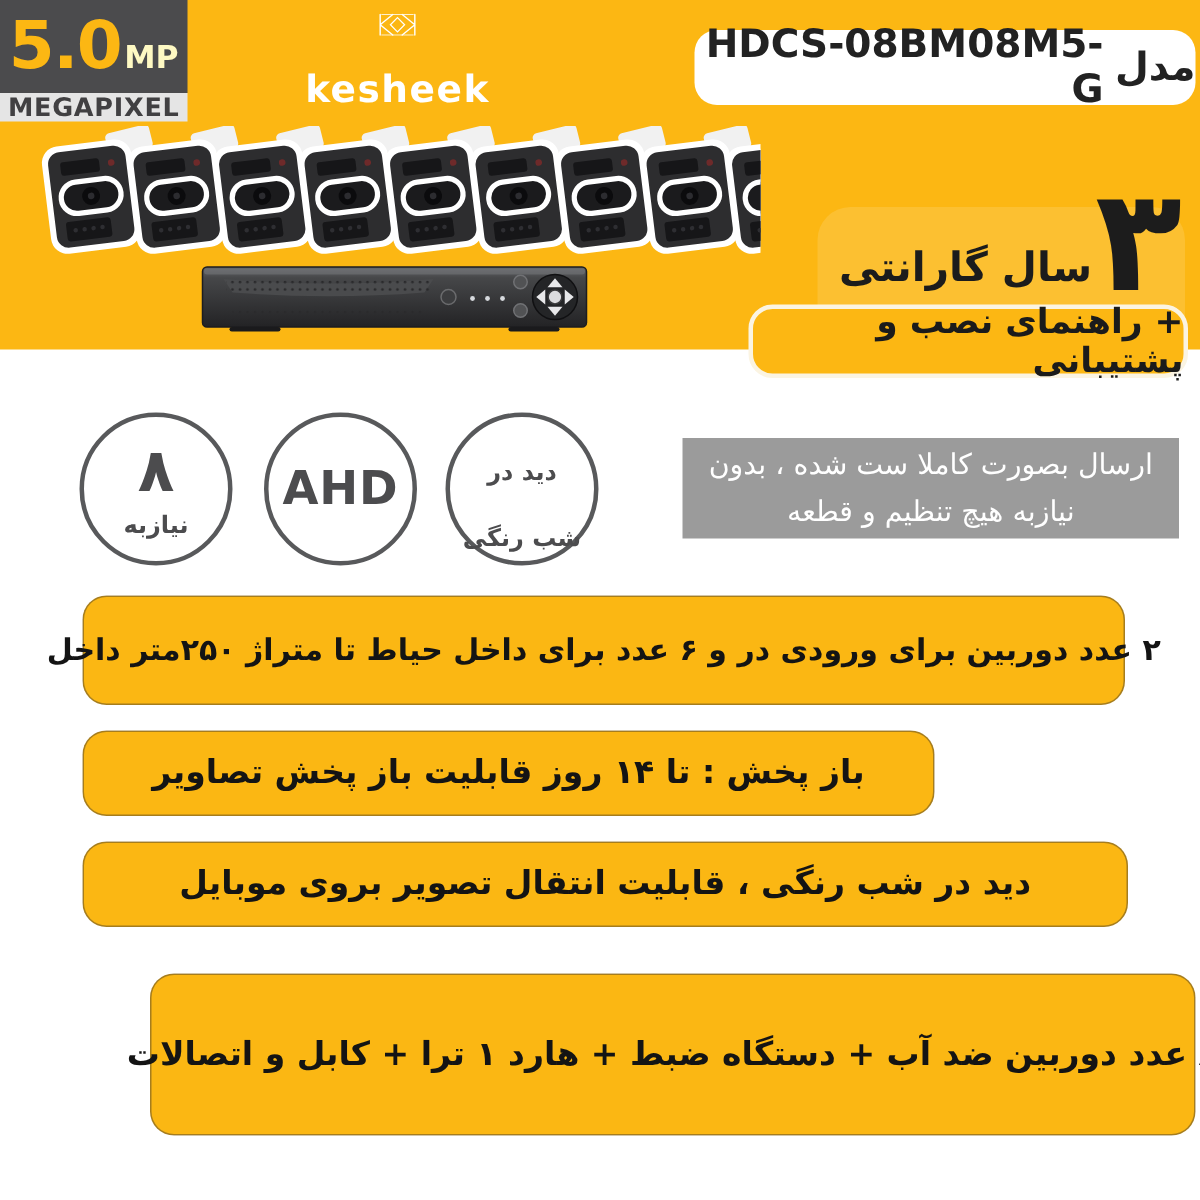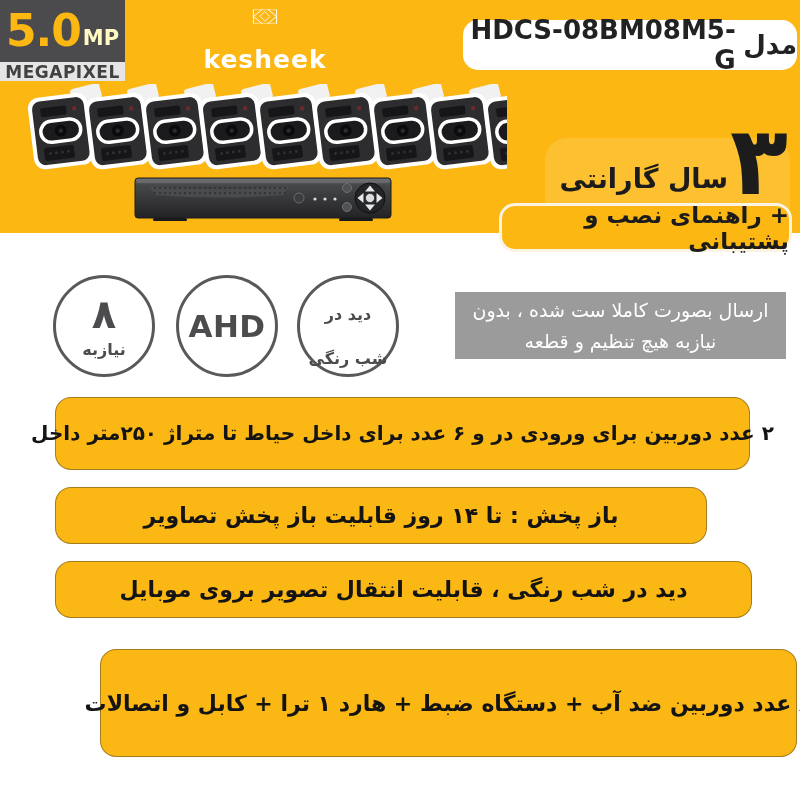--- a/index.html
+++ b/index.html
@@ -52,21 +52,21 @@
   .circle .nline{font-size:16px;font-weight:bold;line-height:1.45;margin-top:21px;}
   
   .ship-box{left:455px;top:292px;width:331px;height:67px;background:#9b9b9b;direction:rtl;
     display:flex;flex-direction:column;align-items:center;justify-content:center;
     color:#ffffff;font-size:19px;font-weight:500;line-height:1.62;text-align:right;}
   
   .feature{background:#fbb713;border:1.5px solid rgba(96,78,38,0.55);border-radius:16px;
     box-sizing:border-box;direction:rtl;display:flex;align-items:center;
     justify-content:center;color:#141414;font-weight:bold;text-align:center;white-space:nowrap;}
   .f1{left:55px;top:397px;width:695px;height:73px;font-size:20px;line-height:1.65;}
-  .f2{left:55px;top:487px;width:652px;height:57px;font-size:22px;}
+  .f2{left:55px;top:487px;width:568px;height:57px;font-size:22px;}
   .f3{left:55px;top:561px;width:697px;height:57px;font-size:22px;}
   .f4{left:55px;top:649px;width:697px;height:108px;font-size:22px;margin-left:45px;}
 </style>
 </head>
 <body>
 
 <div class="canvas">
 
   <div class="abs top-band"></div>
   <div class="abs soft-panel"></div>

